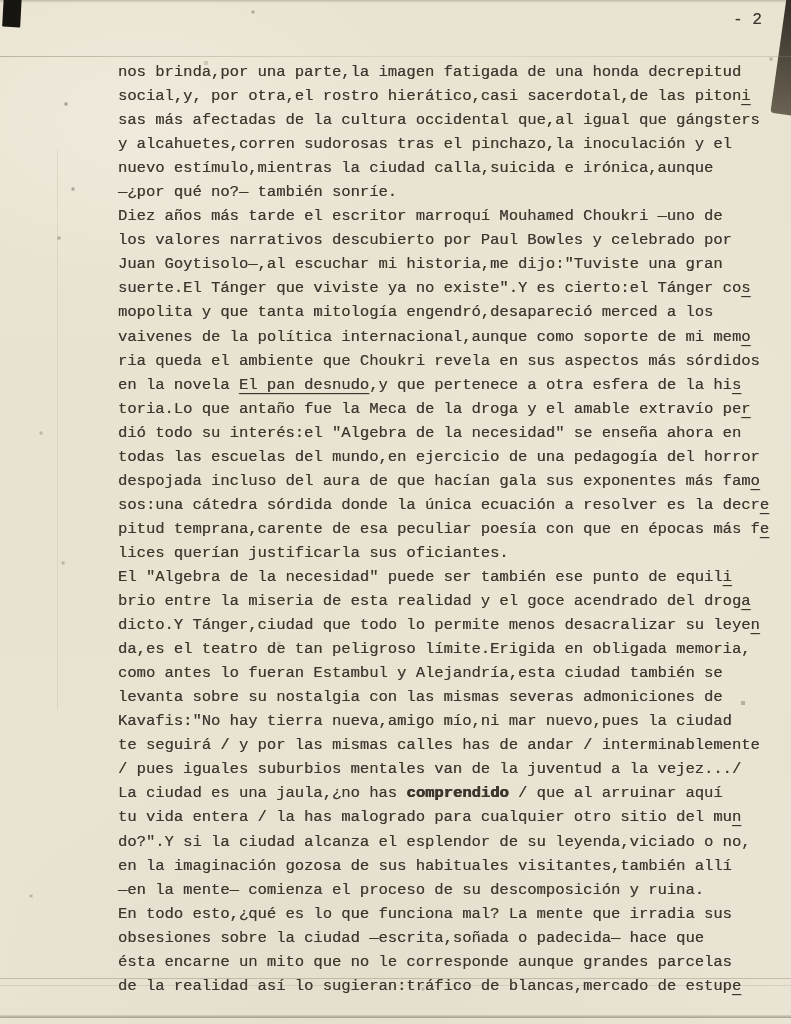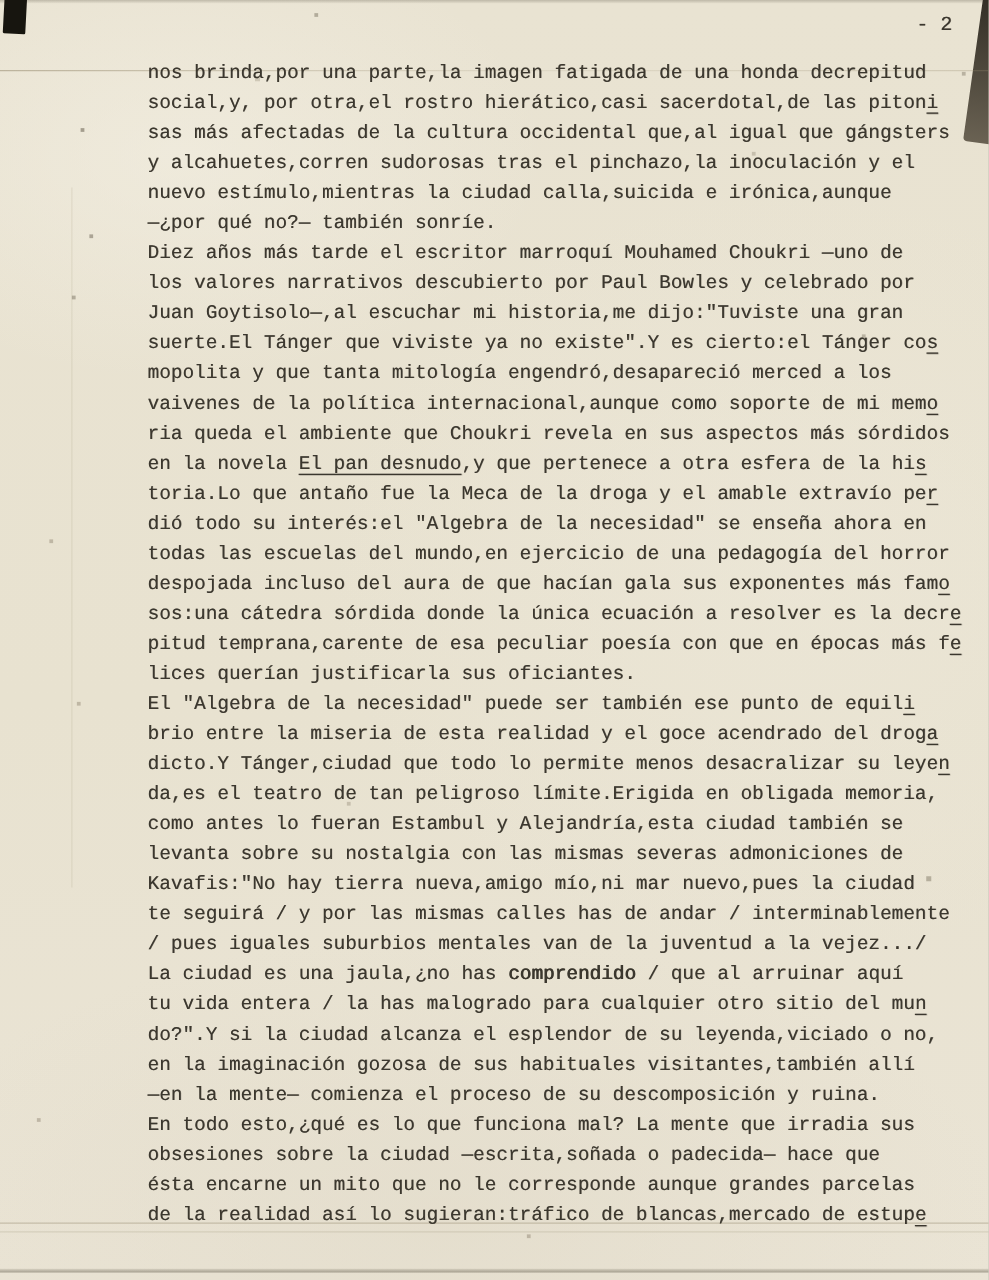--- a/index.html
+++ b/index.html
@@ -10,29 +10,29 @@
     overflow:hidden;
     background:#e9e3d2;
     background-image:
       radial-gradient(ellipse 420px 260px at 18% 12%, rgba(244,240,228,0.55), transparent 70%),
       radial-gradient(ellipse 500px 420px at 80% 45%, rgba(238,233,219,0.45), transparent 75%),
       radial-gradient(ellipse 600px 300px at 45% 95%, rgba(223,216,198,0.5), transparent 75%),
       linear-gradient(180deg,#e9e3d2 0%,#e8e2d0 55%,#eae4d5 100%);
     font-family:"Liberation Mono","DejaVu Sans Mono",monospace;
   }
   .textblock{
-    position:absolute;left:118px;top:46px;
+    position:absolute;left:118px;top:60px;
     font-size:15.5px;line-height:24.05px;
     color:#3b372e;
     white-space:pre;
     text-shadow:0.35px 0.3px 0.45px rgba(55,50,42,0.55);
   }
   .line{height:24.05px;}
   .u{text-decoration:underline;text-decoration-thickness:1.2px;text-underline-offset:3.5px;}
-  .b{font-weight:400;text-shadow:0.6px 0 0 currentColor,0.35px 0.3px 0.5px rgba(55,50,42,0.6);}
+  .b{font-weight:700;text-shadow:0.6px 0 0 currentColor,0.35px 0.3px 0.5px rgba(55,50,42,0.6);}
   .pagenum{
     position:absolute;left:733px;top:11px;
     font-size:16px;color:#3b372e;
     text-shadow:0.35px 0.3px 0.45px rgba(55,50,42,0.55);
     white-space:pre;
   }
   
   .corner-bar-left{position:absolute;left:3px;top:-5px;width:18px;height:32px;background:#17150f;transform:rotate(3deg);border-radius:1px;}
   .corner-mark-right{position:absolute;right:-15px;top:-10px;width:27px;height:125px;background:linear-gradient(180deg,#2e2a22,#6a6253);transform:rotate(8deg);border-radius:3px;}
   .crease-top{position:absolute;left:0;top:56px;width:100%;height:1px;

